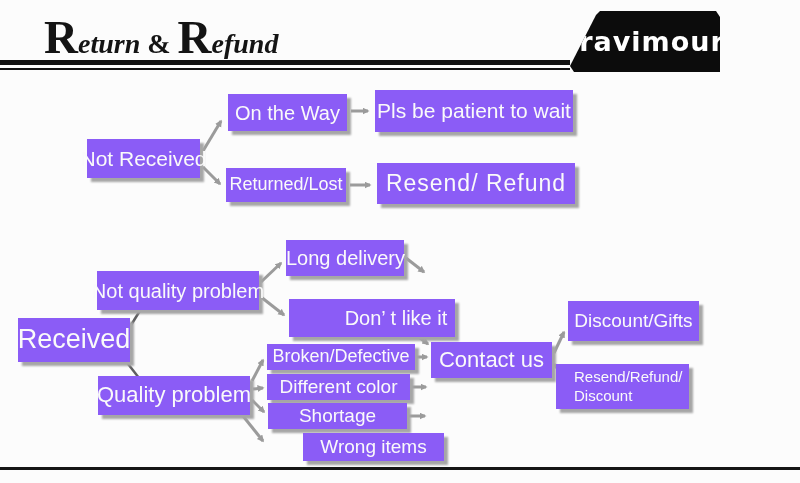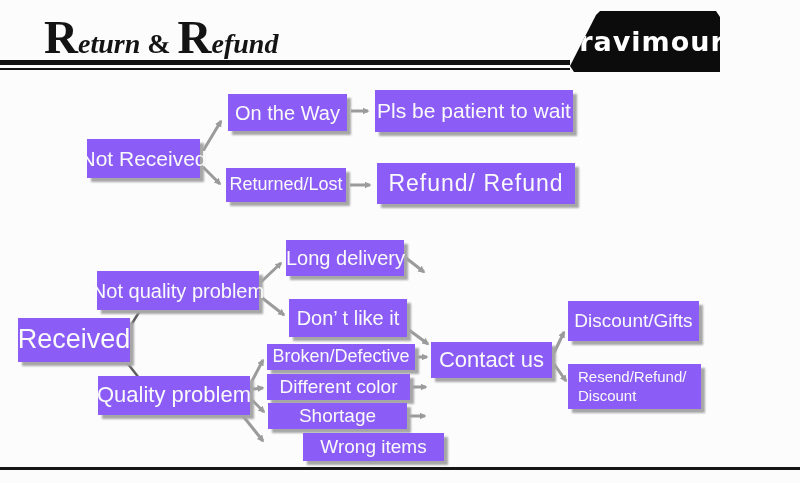--- a/index.html
+++ b/index.html
@@ -39,30 +39,30 @@
   }
   .n-not-received {left:87px; top:139px; width:113px; height:39px; font-size:21px;}
   .n-on-the-way  {left:228px; top:94px;  width:119px; height:37px; font-size:20px;}
   .n-pls         {left:375px; top:90px;  width:198px; height:42px; font-size:21px;}
   .n-returned    {left:226px; top:168px; width:120px; height:34px; font-size:18px;}
   .n-resend1     {left:377px; top:163px; width:198px; height:41px; font-size:23px; letter-spacing:1px;}
   .n-received    {left:18px;  top:318px; width:112px; height:44px; font-size:27px;}
   .n-not-quality {left:97px;  top:271px; width:162px; height:39px; font-size:20px;}
   .n-quality     {left:98px;  top:376px; width:152px; height:39px; font-size:22px;}
   .n-long        {left:286px; top:240px; width:118px; height:36px; font-size:20px; justify-content:flex-start;}
-  .n-dont        {left:289px; top:299px; width:118px; height:38px; font-size:20px;}
+  .n-dont        {left:289px; top:299px; width:118px; height:38px; font-size:20px;padding-left:48px;}
   .n-broken      {left:267px; top:344px; width:148px; height:26px; font-size:18px;}
   .n-different   {left:267px; top:374px; width:143px; height:26px; font-size:19px;}
   .n-shortage    {left:268px; top:403px; width:139px; height:26px; font-size:19px;}
   .n-wrong       {left:268px; top:433px; width:141px; height:28px; font-size:19px;margin-left:35px;}
   .n-contact     {left:431px; top:342px; width:121px; height:36px; font-size:22px;}
   .n-disc-gifts  {left:568px; top:301px; width:131px; height:40px; font-size:19px;}
-  .n-resend2     {left:568px; top:364px; width:133px; height:45px; font-size:15px;
+  .n-resend2     {left:556px; top:364px; width:133px; height:45px; font-size:15px;
                   white-space:normal;justify-content:flex-start;text-align:left;
-                  padding-left:10px;box-sizing:border-box;line-height:1.25;}
+                  padding-left:18px;box-sizing:border-box;line-height:1.25;}
   .arrows{position:absolute;left:0;top:0;}
 </style>
 </head>
 <body>
 
 <div class="title">
   <span class="cap">R</span><span class="small">eturn</span><span class="amp">&amp;</span><span class="cap">R</span><span class="small">efund</span>
 </div>
 <div class="rule-thick"></div>
 <div class="rule-thin"></div>
@@ -100,21 +100,21 @@
   <g stroke="#5f5f60" stroke-width="2.5" fill="none">
     <line x1="128" y1="330" x2="141" y2="309"></line>
     <line x1="125" y1="360" x2="139" y2="378"></line>
   </g>
 </svg>
 
 <div class="node n-not-received">Not Received</div>
 <div class="node n-on-the-way">On the Way</div>
 <div class="node n-pls">Pls be patient to wait</div>
 <div class="node n-returned">Returned/Lost</div>
-<div class="node n-resend1">Refund/ Refund</div>
+<div class="node n-resend1">Resend/ Refund</div>
 <div class="node n-received">Received</div>
 <div class="node n-not-quality">Not quality problem</div>
 <div class="node n-quality">Quality problem</div>
 <div class="node n-long">Long delivery</div>
 <div class="node n-dont">Don’ t like it</div>
 <div class="node n-broken">Broken/Defective</div>
 <div class="node n-different">Different color</div>
 <div class="node n-shortage">Shortage</div>
 <div class="node n-wrong">Wrong items</div>
 <div class="node n-contact">Contact us</div>

